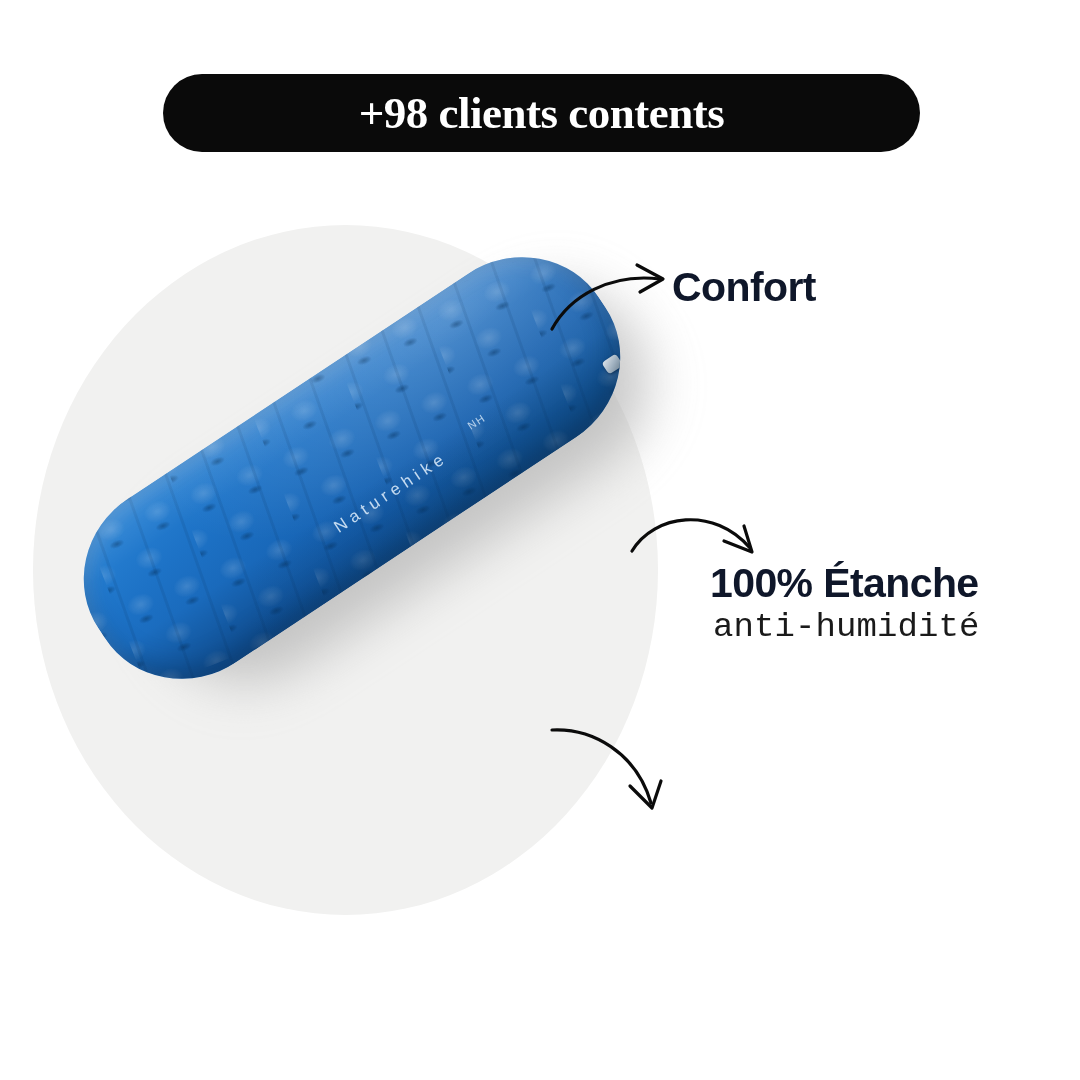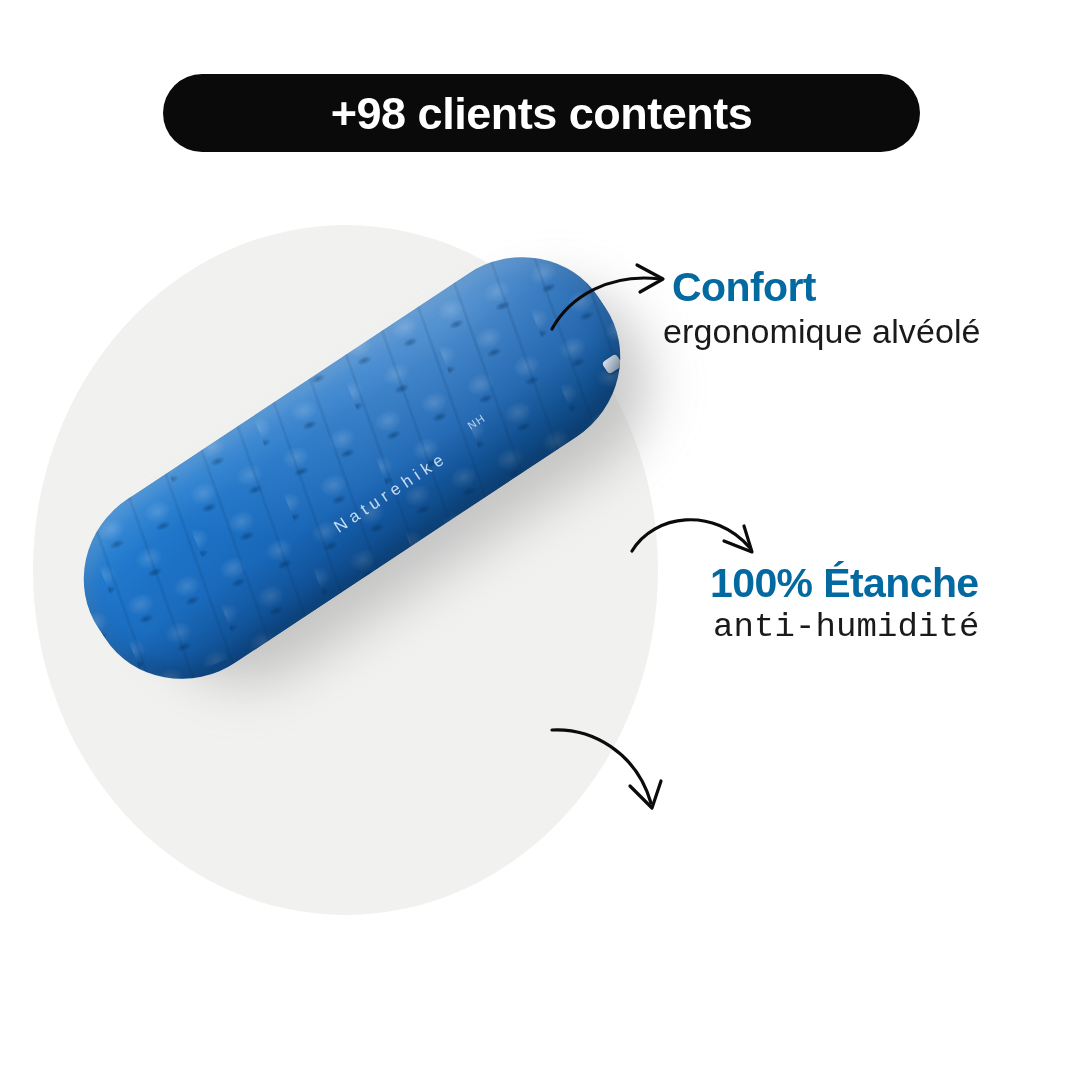--- a/index.html
+++ b/index.html
@@ -37,21 +37,21 @@
     justify-content: center;
     box-sizing: border-box;
   }
   #social-proof-badge .badge-text {
     color: #ffffff;
     font-size: 45px;
     font-weight: 700;
     letter-spacing: -0.5px;
     line-height: 1;
     white-space: nowrap;
-    font-family: Liberation Sans, sans-serif;
+    font-family: Liberation Serif, serif;
   }
 
   
   #circle-backdrop {
     position: absolute;
     left: 33px;
     top: 225px;
     width: 625px;
     height: 690px;
     border-radius: 50%;
@@ -184,21 +184,21 @@
   }
 
   
   .feature-block {
     position: absolute;
     white-space: nowrap;
   }
   .feature-title {
     font-size: 41px;
     font-weight: 700;
-    color: #0369a1;
+    color: #0f172a;
     letter-spacing: -0.6px;
     line-height: 1.05;
     font-family: "Liberation Sans", sans-serif;
   }
   .feature-sub {
     font-size: 34px;
     font-weight: 300;
     color: #1a1a1a;
     letter-spacing: 0.1px;
     line-height: 1.12;
@@ -259,21 +259,20 @@
     <path d="M96 33 L 124 44 L 116 18" stroke="#0B0B0B" stroke-width="3.2" stroke-linecap="round" stroke-linejoin="round" fill="none"></path>
   </svg>
 
   <svg class="callout-arrow" id="arrow-durable" viewBox="0 0 135 100" fill="none">
     <path d="M4 10 C 44 8, 88 32, 103 83" stroke="#0B0B0B" stroke-width="3.2" stroke-linecap="round" fill="none"></path>
     <path d="M82 66 L 104 88 L 113 61" stroke="#0B0B0B" stroke-width="3.2" stroke-linecap="round" stroke-linejoin="round" fill="none"></path>
   </svg>
 
   <div class="feature-block" id="feature-comfort">
     <div class="feature-title">Confort</div>
-    <div class="feature-sub">ergonomique alvéolé</div>
   </div>
 
   <div class="feature-block" id="feature-waterproof">
     <div class="feature-title">100% Étanche</div>
     <div class="feature-sub">anti-humidité</div>
   </div>
 
 
 </div>
 

